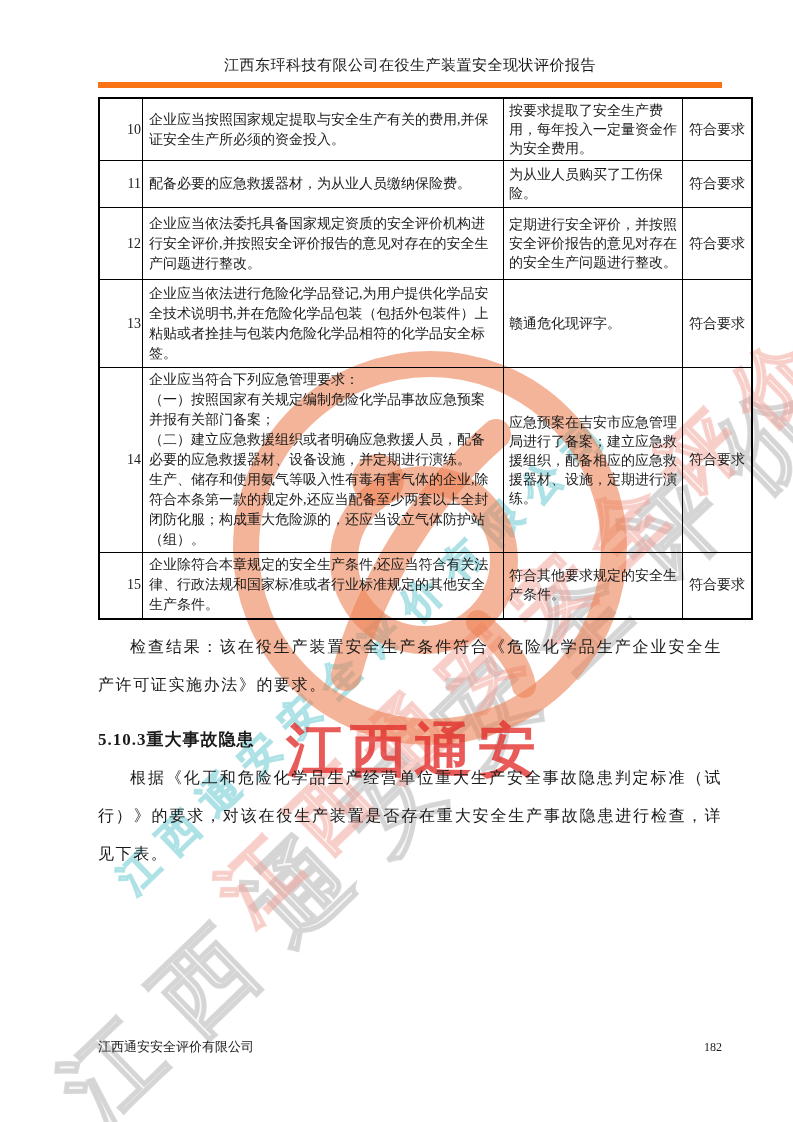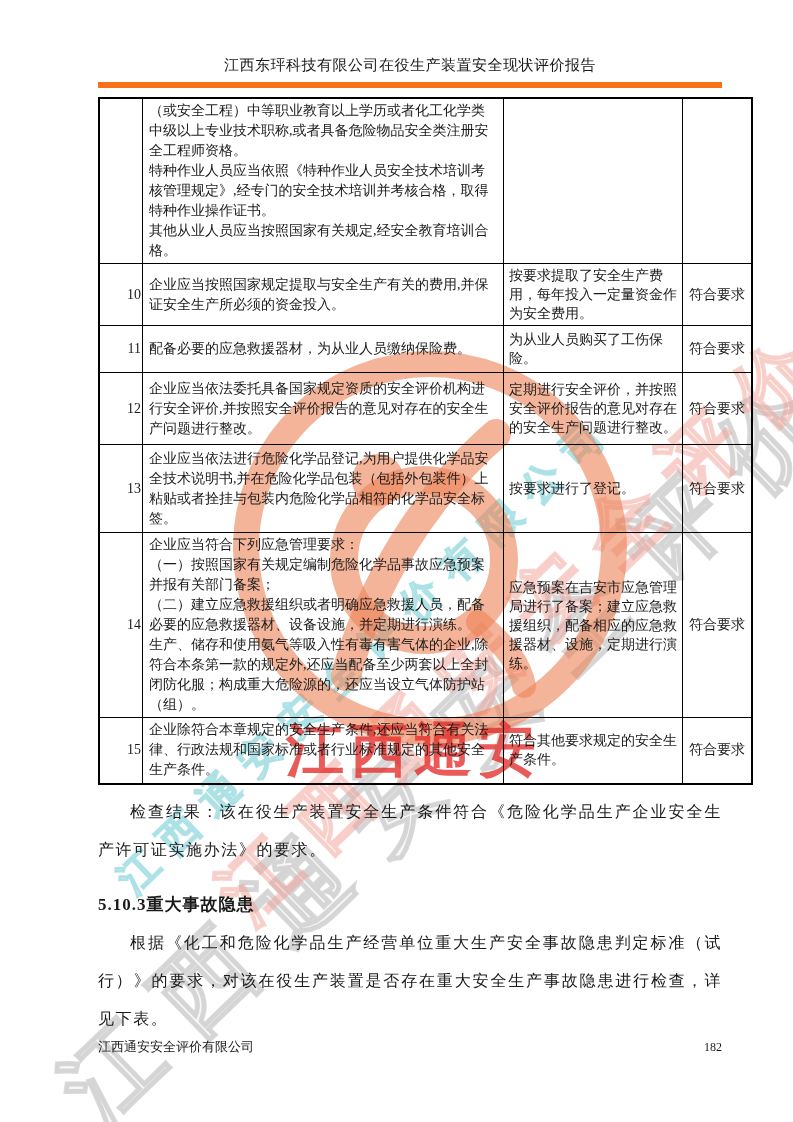--- a/index.html
+++ b/index.html
@@ -93,28 +93,20 @@
 
     <div class="wm-red">江西通安</div>
   </div>
 
   <div class="content">
 
     <div class="doc-title">江西东玶科技有限公司在役生产装置安全现状评价报告</div>
 
     <table class="check-table">
       <tbody>
-        <tr class="h-r0">
-          <td class="cell-no"></td>
-          <td class="cell-req">（或安全工程）中等职业教育以上学历或者化工化学类中级以上专业技术职称,或者具备危险物品安全类注册安全工程师资格。
-特种作业人员应当依照《特种作业人员安全技术培训考核管理规定》,经专门的安全技术培训并考核合格，取得特种作业操作证书。
-其他从业人员应当按照国家有关规定,经安全教育培训合格。</td>
-          <td class="cell-find"></td>
-          <td class="cell-conc"></td>
-        </tr>
         <tr class="h-r10">
           <td class="cell-no">10</td>
           <td class="cell-req">企业应当按照国家规定提取与安全生产有关的费用,并保证安全生产所必须的资金投入。</td>
           <td class="cell-find">按要求提取了安全生产费用，每年投入一定量资金作为安全费用。</td>
           <td class="cell-conc">符合要求</td>
         </tr>
         <tr class="h-r11">
           <td class="cell-no">11</td>
           <td class="cell-req">配备必要的应急救援器材，为从业人员缴纳保险费。</td>
           <td class="cell-find">为从业人员购买了工伤保险。</td>
@@ -122,21 +114,21 @@
         </tr>
         <tr class="h-r12">
           <td class="cell-no">12</td>
           <td class="cell-req">企业应当依法委托具备国家规定资质的安全评价机构进行安全评价,并按照安全评价报告的意见对存在的安全生产问题进行整改。</td>
           <td class="cell-find">定期进行安全评价，并按照安全评价报告的意见对存在的安全生产问题进行整改。</td>
           <td class="cell-conc">符合要求</td>
         </tr>
         <tr class="h-r13">
           <td class="cell-no">13</td>
           <td class="cell-req">企业应当依法进行危险化学品登记,为用户提供化学品安全技术说明书,并在危险化学品包装（包括外包装件）上粘贴或者拴挂与包装内危险化学品相符的化学品安全标签。</td>
-          <td class="cell-find">按要求进行了登记。</td>
+          <td class="cell-find">赣通危化现评字。</td>
           <td class="cell-conc">符合要求</td>
         </tr>
         <tr class="h-r14">
           <td class="cell-no">14</td>
           <td class="cell-req">企业应当符合下列应急管理要求：
 （一）按照国家有关规定编制危险化学品事故应急预案并报有关部门备案；
 （二）建立应急救援组织或者明确应急救援人员，配备必要的应急救援器材、设备设施，并定期进行演练。
 生产、储存和使用氨气等吸入性有毒有害气体的企业,除符合本条第一款的规定外,还应当配备至少两套以上全封闭防化服；构成重大危险源的，还应当设立气体防护站（组）。</td>
           <td class="cell-find">应急预案在吉安市应急管理局进行了备案；建立应急救援组织，配备相应的应急救援器材、设施，定期进行演练。</td>
           <td class="cell-conc">符合要求</td>

